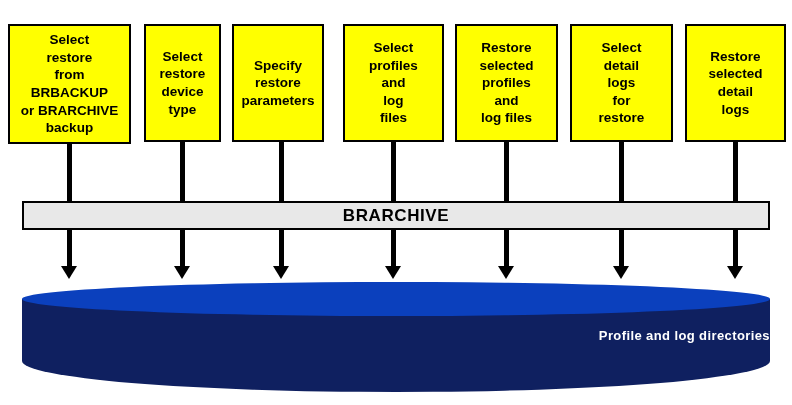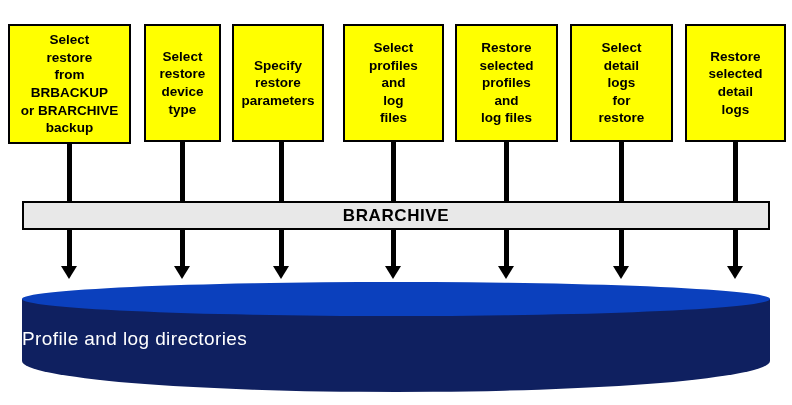--- a/index.html
+++ b/index.html
@@ -108,24 +108,24 @@
     width: 748px;
     height: 34px;
     background: #0b40bd;
     border-radius: 50%;
   }
   #cyl-label {
     position: absolute;
     left: 0;
     top: 46px;
     width: 748px;
-    text-align: left;
+    text-align: right;
     color: #ffffff;
-    font-weight: normal;
-    font-size: 19px;
+    font-weight: bold;
+    font-size: 13px;
     letter-spacing: 0.4px;
   }
 </style>
 </head>
 <body>
 
 <div id="canvas">
 
   <div class="step-box" style="left:8px;  top:24px; width:123px; height:120px;">Select
 restore

